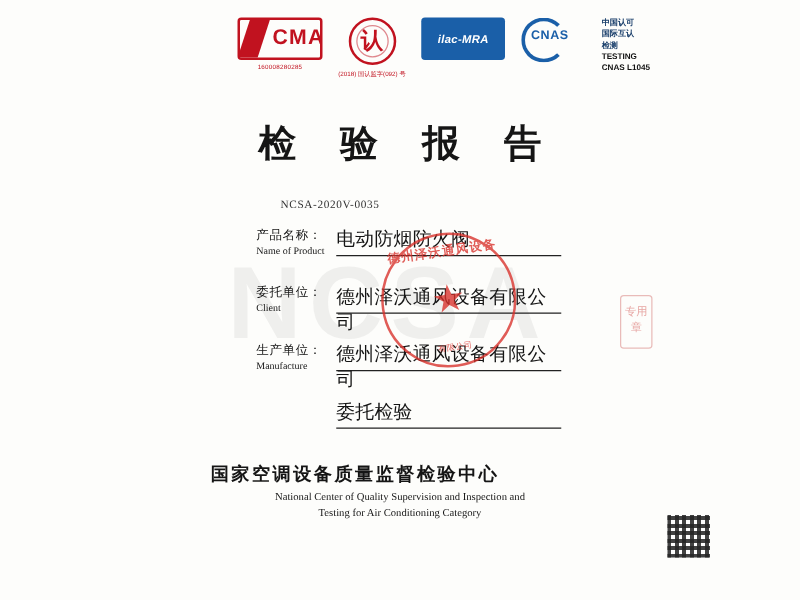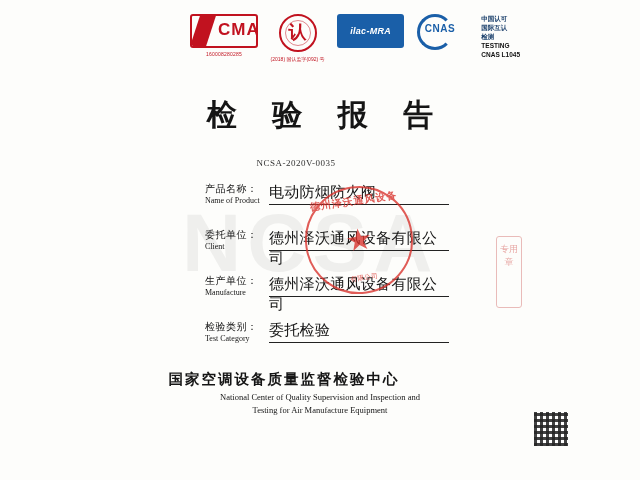--- a/index.html
+++ b/index.html
@@ -187,21 +187,20 @@
   .report-no {
     position: absolute;
     top: 158px;
     left: 0;
     width: 528px;
     text-align: center;
     font-size: 9px;
     letter-spacing: .5px;
     color: #333;
     font-family: "Liberation Serif", serif;
-    padding-left: 32px;
   }
 
   
   .fields {
     position: absolute;
     top: 182px;
     left: 205px;
     width: 260px;
   }
   .field-row {
@@ -303,21 +302,21 @@
     color: #d8302a;
     letter-spacing: .5px;
   }
 
   
   .side-stamp {
     position: absolute;
     right: 118px;
     top: 236px;
     width: 26px;
-    height: 72px;
+    height: 43px;
     border: 1.5px solid #e3a6a3;
     border-radius: 3px;
     color: #e08a87;
     font-size: 9px;
     line-height: 13px;
     text-align: center;
     padding-top: 6px;
     box-sizing: border-box;
     opacity: .75;
   }
@@ -417,38 +416,34 @@
 
     <div class="field-row">
       <div class="field-label">
         <div class="label-cn">生产单位：</div>
         <div class="label-en">Manufacture</div>
       </div>
       <div class="field-value">德州泽沃通风设备有限公司</div>
     </div>
 
     <div class="field-row">
-      <div class="field-label">
-        <div class="label-cn">检验类别：</div>
-        <div class="label-en">Test Category</div>
-      </div>
       <div class="field-value">委托检验</div>
     </div>
 
   </div>
 
   <div class="seal">
     <div class="seal-arc-top">德州泽沃通风设备</div>
     <div class="star">★</div>
     <div class="seal-arc-bottom">有限公司</div>
   </div>
 
   <div class="side-stamp">专用章</div>
 
   <div class="org-cn">国家空调设备质量监督检验中心</div>
   <div class="org-en">
     <div>National Center of Quality Supervision and Inspection and</div>
-    <div>Testing for Air Manufacture Equipment</div>
+    <div>Testing for Air Conditioning Category</div>
   </div>
 
   <div class="qr"></div>
 
 </div>
 
 </body></html>

